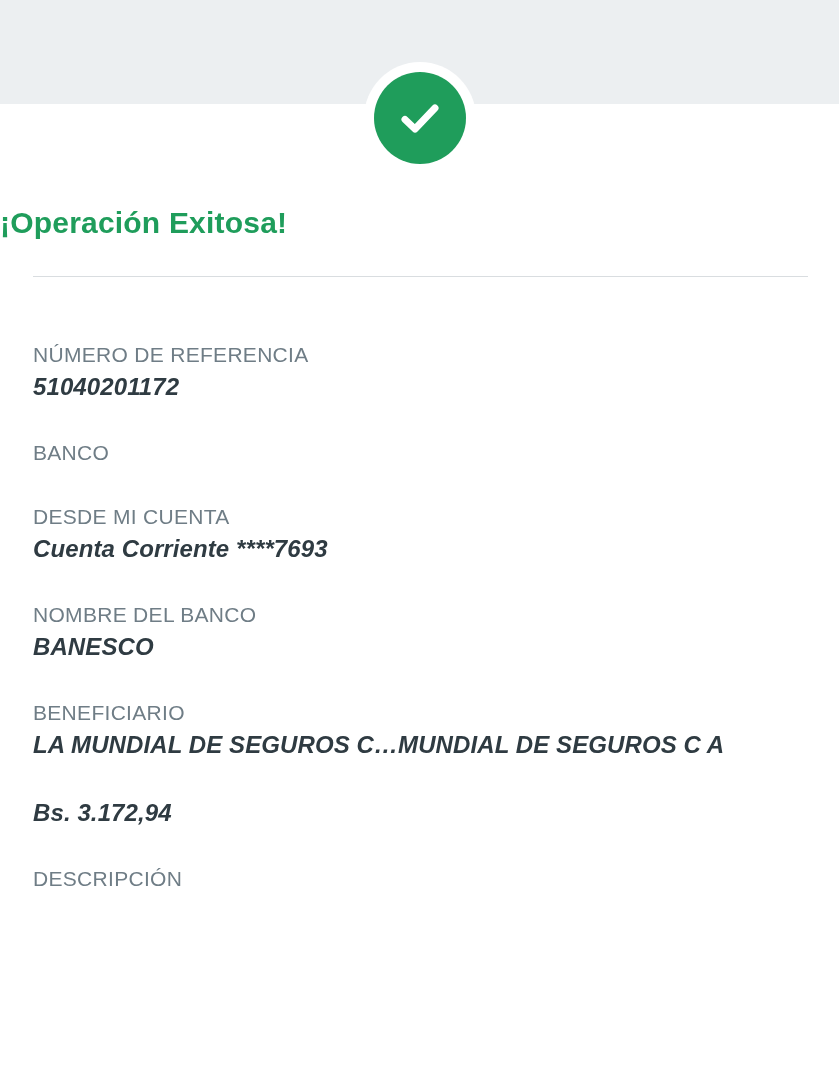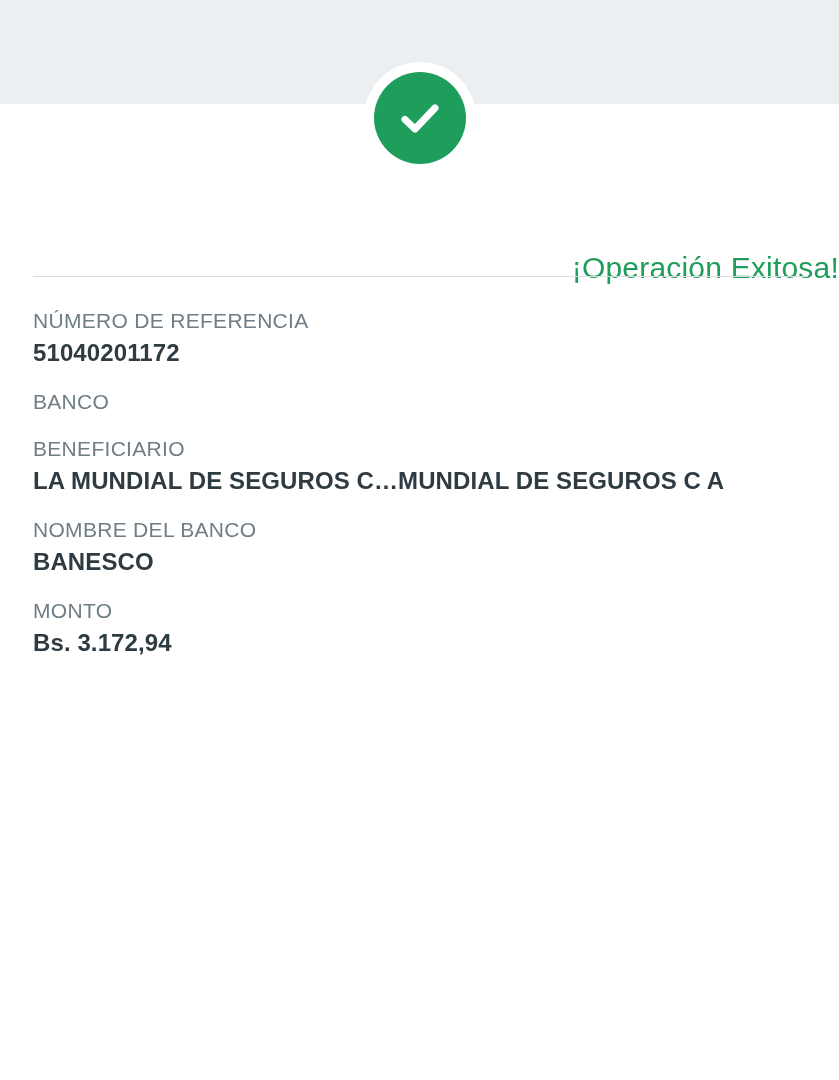--- a/index.html
+++ b/index.html
@@ -61,65 +61,66 @@
   }
   .badge-inner svg {
     display: block;
   }
 
   .success-title {
     position: absolute;
     top: 206px;
     left: 0;
     width: 839px;
-    text-align: right;
+    text-align: left;
     font-size: 30px;
-    font-weight: 400;
+    font-weight: 700;
     color: #1f9d5b;
     letter-spacing: 0.2px;
-    margin-top: 45px;
   }
 
   .divider {
     position: absolute;
     top: 276px;
     left: 33px;
     width: 775px;
     height: 1px;
     background: #d9dde0;
   }
 
   .fields {
     position: absolute;
     top: 306px;
     left: 33px;
     width: 790px;
   }
 
   .field {
     margin-bottom: 17px;
+    margin-top: 34px;
   }
   .field:last-child {
     margin-bottom: 0;
   }
   .field-label {
     font-size: 21px;
     font-weight: 400;
     color: #6f7d86;
     letter-spacing: 0.3px;
     line-height: 30px;
     white-space: nowrap;
   }
   .field-value {
     font-size: 24px;
     font-weight: bold;
     color: #2f3b42;
     letter-spacing: 0.1px;
     line-height: 34px;
     white-space: nowrap;
+    font-style: italic;
   }
 </style>
 </head>
 <body>
 
 <div class="receipt">
 
   <div class="top-band"></div>
 
   <div class="badge-wrap">
@@ -141,37 +142,39 @@
     <div class="field">
       <div class="field-label">NÚMERO DE REFERENCIA</div>
       <div class="field-value">51040201172</div>
     </div>
 
     <div class="field">
       <div class="field-label">BANCO</div>
     </div>
 
     <div class="field">
+      <div class="field-label">DESDE MI CUENTA</div>
+      <div class="field-value">Cuenta Corriente ****7693</div>
+    </div>
+
+    <div class="field">
+      <div class="field-label">NOMBRE DEL BANCO</div>
+      <div class="field-value">BANESCO</div>
     </div>
 
     <div class="field">
       <div class="field-label">BENEFICIARIO</div>
       <div class="field-value">LA MUNDIAL DE SEGUROS C…MUNDIAL DE SEGUROS C A</div>
     </div>
 
     <div class="field">
-      <div class="field-label">NOMBRE DEL BANCO</div>
-      <div class="field-value">BANESCO</div>
     </div>
 
     <div class="field">
-    </div>
-
-    <div class="field">
-      <div class="field-label">MONTO</div>
       <div class="field-value">Bs. 3.172,94</div>
     </div>
 
     <div class="field">
+      <div class="field-label">DESCRIPCIÓN</div>
     </div>
 
   </div>
 </div>
 
 </body></html>

